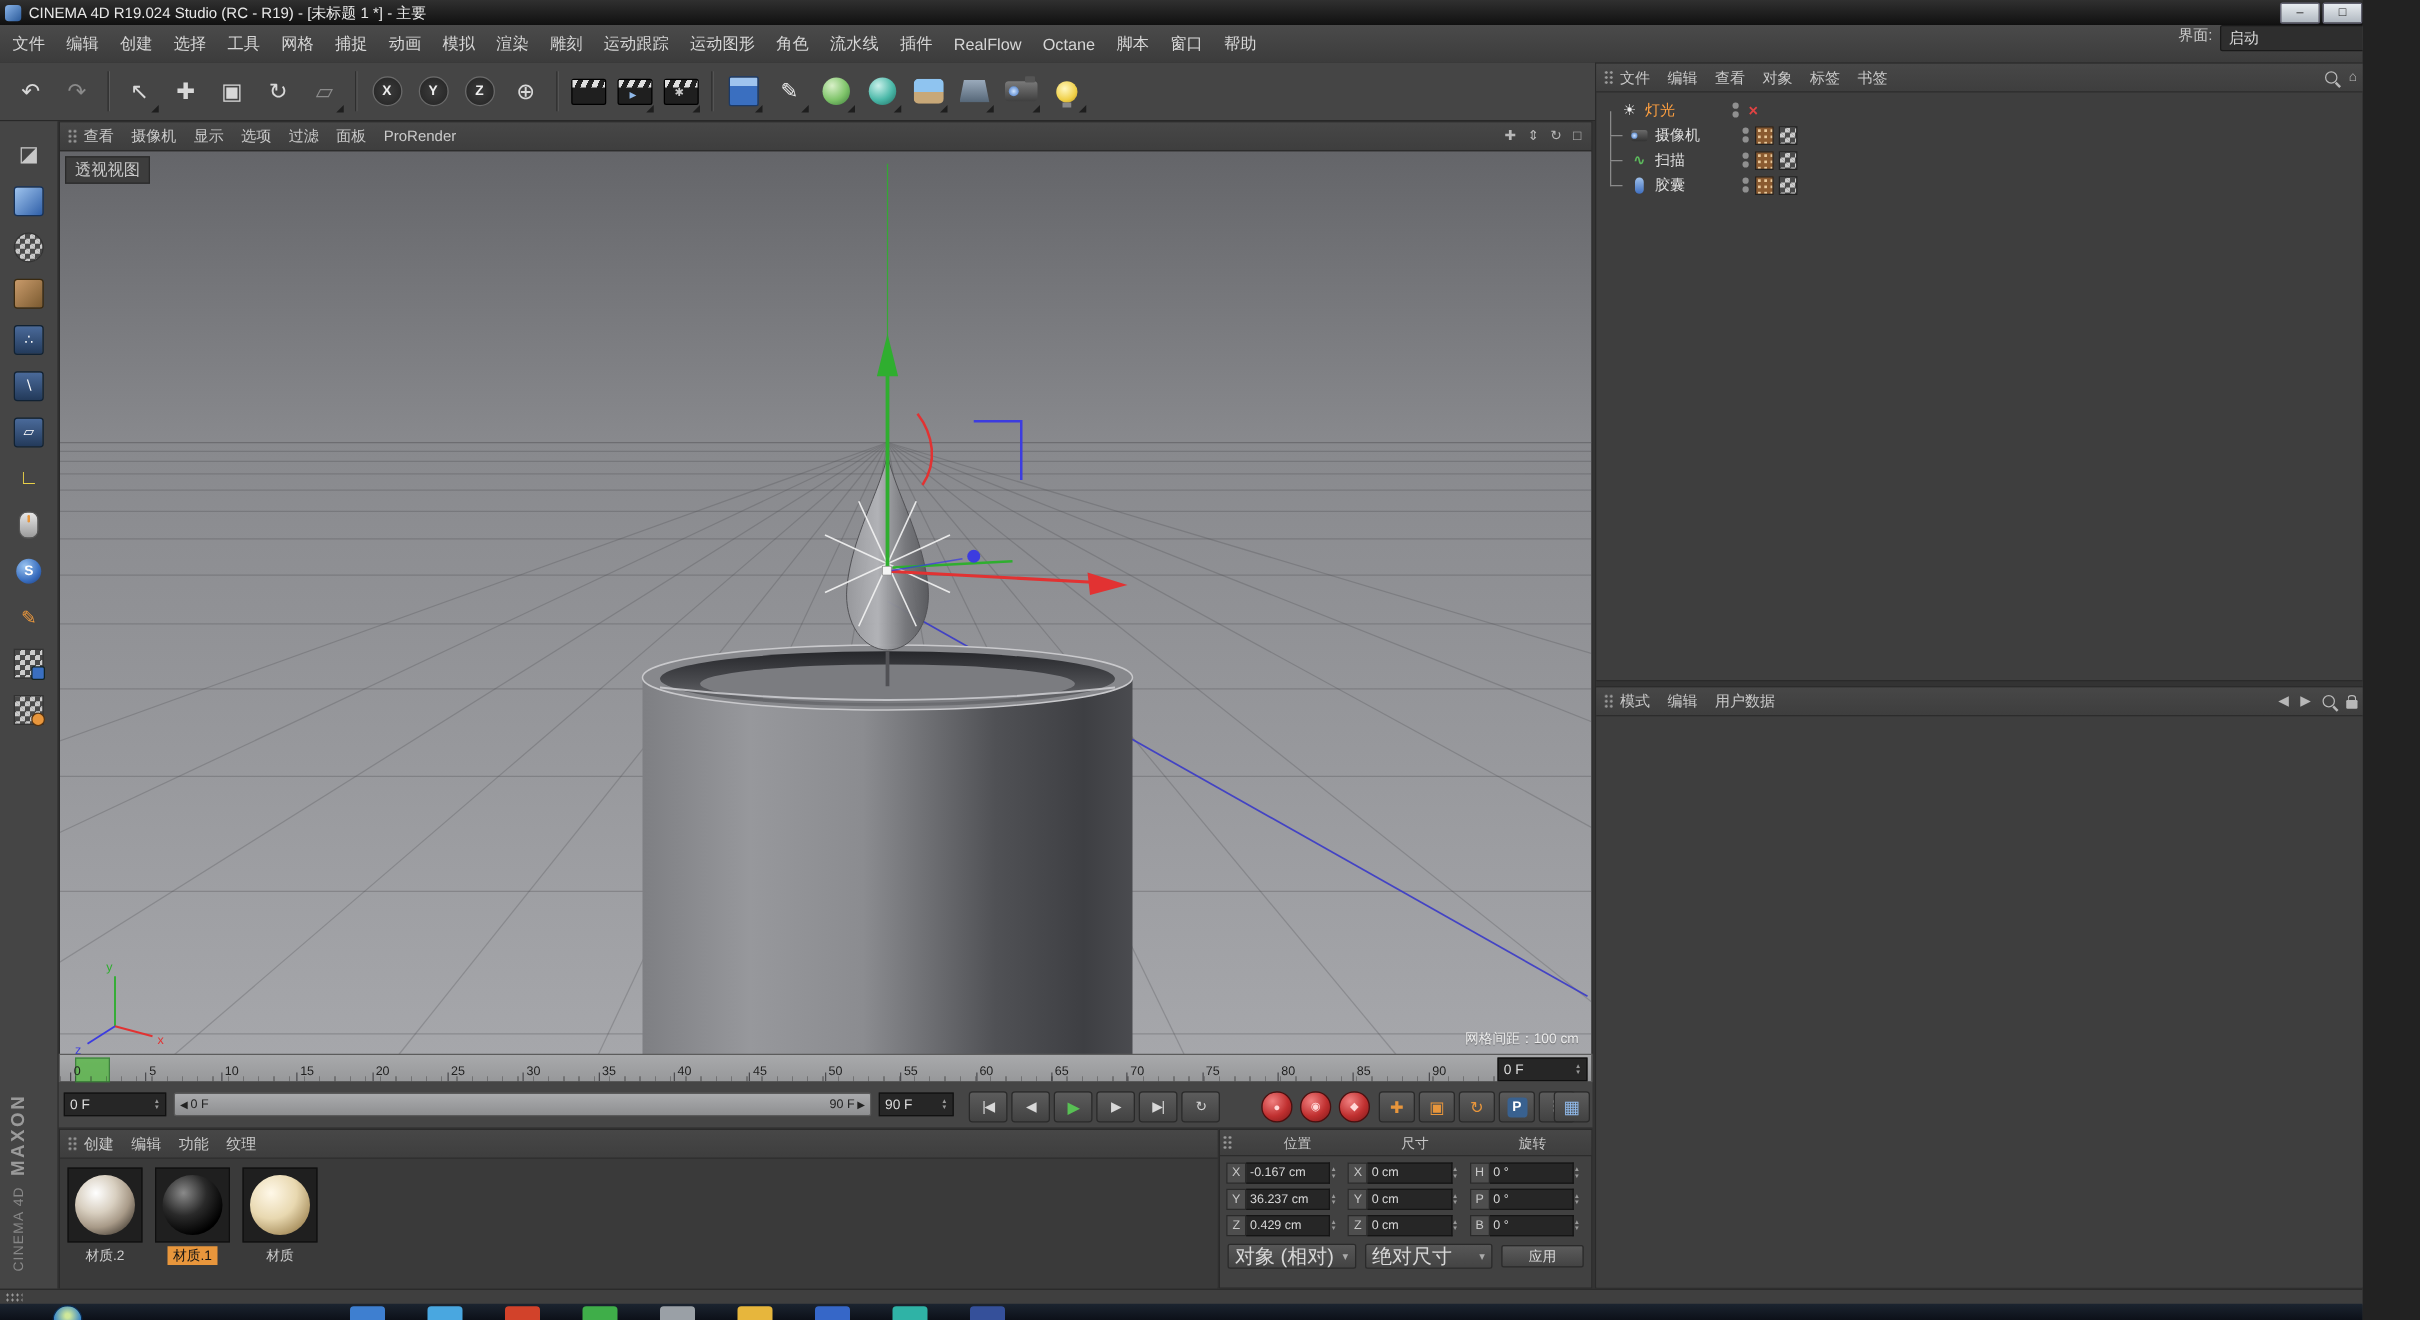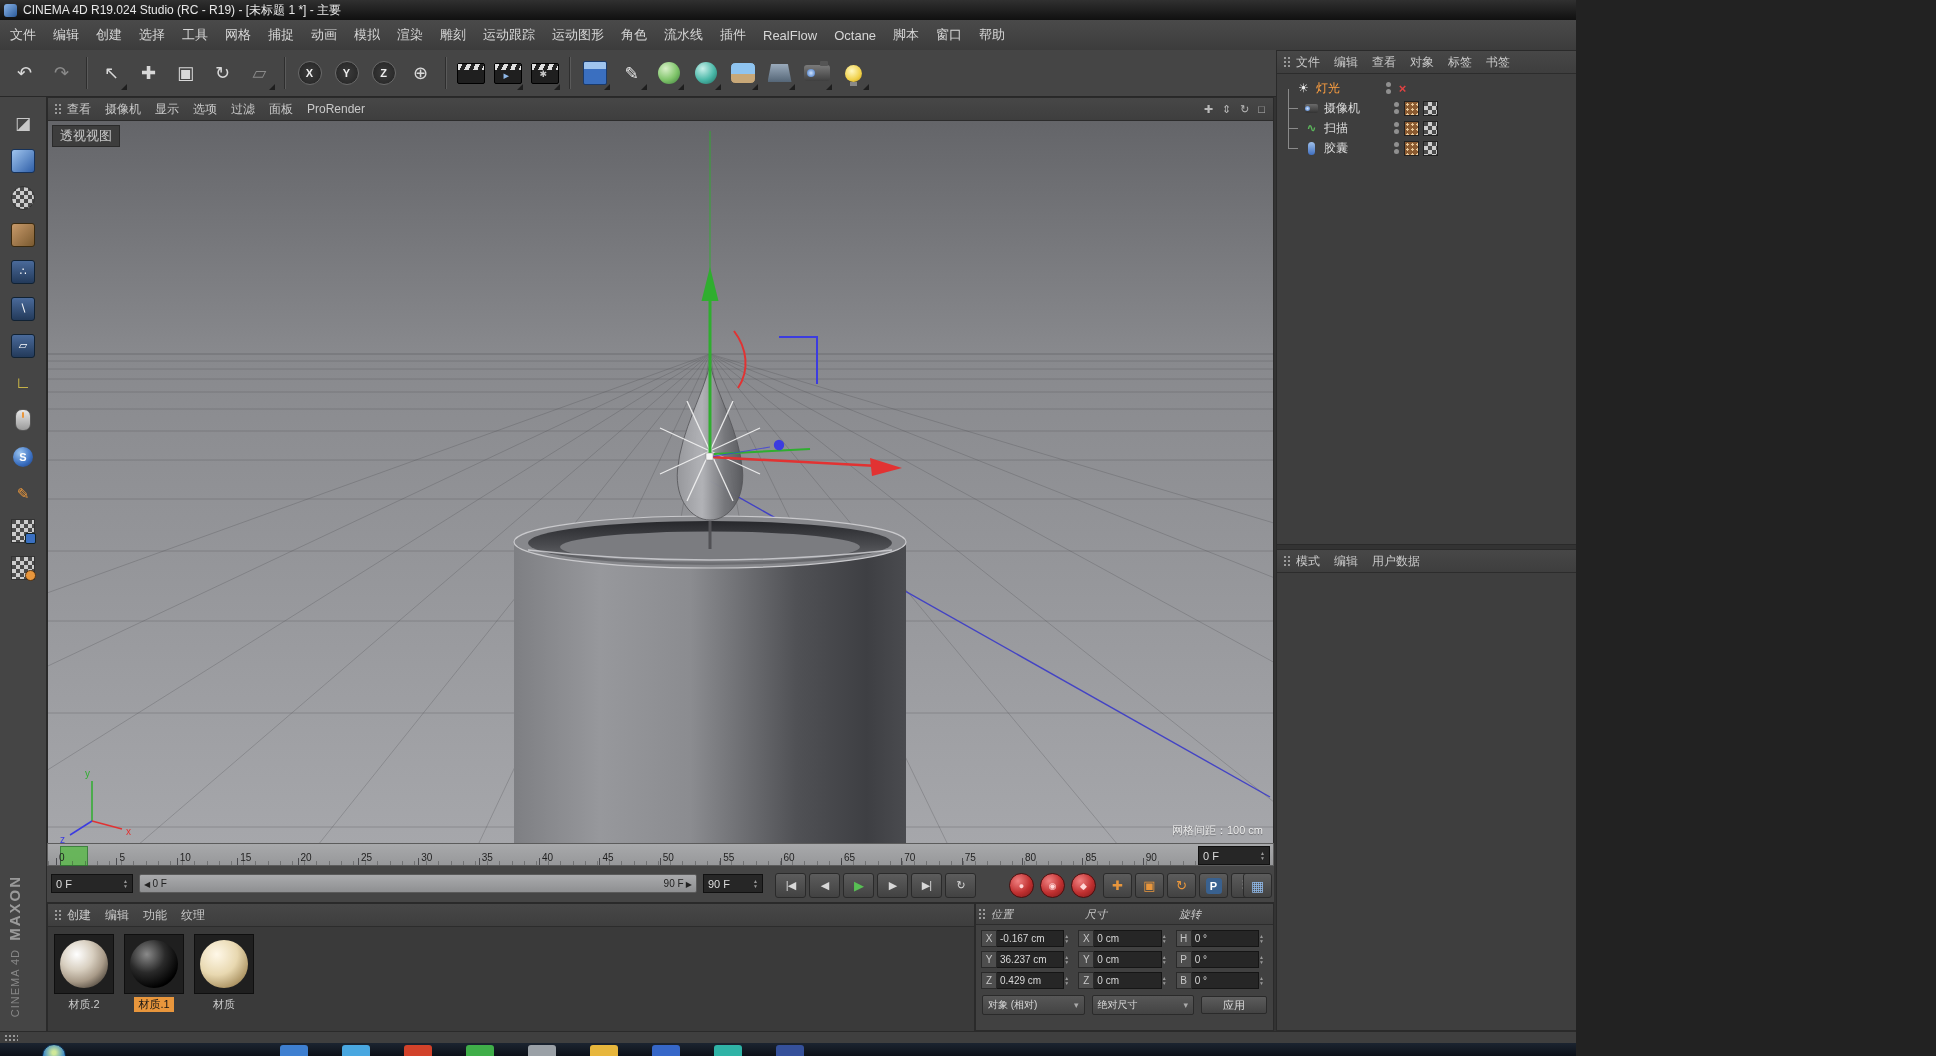--- a/index.html
+++ b/index.html
@@ -1,17 +1,17 @@
 <!DOCTYPE html>
 <html><head>
 <meta charset="utf-8">
 <style>
   html,body{margin:0;padding:0;overflow:hidden;background:#222;}
   body{font-family:"Liberation Sans","DejaVu Sans",sans-serif;}
-  #win{position:relative;width:1576px;height:1056px;background:#333;overflow:hidden;}
+  #win{position:relative;width:1890px;height:1056px;background:#333;overflow:hidden;}
   
   .titlebar{position:absolute;left:0;top:0;width:1936px;height:20px;background:linear-gradient(#303030,#101010);display:flex;align-items:center;border-bottom:1px solid #000;}
   .app-ic{width:13px;height:13px;margin-left:4px;border-radius:3px;background:linear-gradient(135deg,#8ab4e8,#2a5a9a);}
   .title{font-size:12px;color:#e8e8e8;margin-left:6px;white-space:nowrap;}
   .winbtns{position:absolute;right:4px;top:2px;display:flex;gap:2px;}
   .wb{width:30px;height:15px;background:linear-gradient(#e8ecf0,#b0b8c0);border:1px solid #667;border-radius:2px;font-size:10px;color:#222;display:flex;align-items:center;justify-content:center;line-height:1;}
   .wb.close{background:linear-gradient(#f0a098,#c0392b);color:#fff;width:38px;}
   
   .menubar{position:absolute;left:0;top:20px;width:1936px;height:30px;background:linear-gradient(#4a4a4a,#3c3c3c);border-bottom:1px solid #2a2a2a;display:flex;align-items:center;}
   .menus{display:flex;align-items:center;padding-left:10px;}
@@ -117,31 +117,31 @@
   .mat-thumb{width:58px;height:58px;background:#1f1f1f;border:1px solid #0f0f0f;display:flex;align-items:center;justify-content:center;}
   .mat-ball{width:48px;height:48px;border-radius:50%;}
   .ball-marble{background:radial-gradient(circle at 35% 30%,#ffffff,#d8cfc0 35%,#a89a88 60%,#4a4238 85%,#2a2620);}
   .ball-black{background:radial-gradient(circle at 35% 30%,#8a8a8a,#2a2a2a 40%,#000 75%);}
   .ball-beige{background:radial-gradient(circle at 35% 30%,#fff8e8,#e8d8b0 45%,#b09868 75%,#5a4a30);}
   .mat-name{font-size:11px;color:#ccc;padding:0 4px;margin-top:3px;}
   .mat.selected .mat-name{background:#e8963c;color:#141414;}
   
   .coord-panel{position:absolute;left:975px;top:903px;width:299px;height:128px;background:#414141;border:1px solid #2a2a2a;box-sizing:border-box;}
   .coord-heads{display:flex;height:20px;align-items:center;background:linear-gradient(#474747,#3e3e3e);border-bottom:1px solid #2c2c2c;font-size:11px;color:#c8c8c8;}
-  .coord-heads span.ch{flex:1;font-style:italic;}
+  .coord-heads span.ch{flex:1;text-align:center;}
   .coord-grid{display:flex;gap:5px;padding:5px 5px 2px 5px;}
   .coord-col{flex:1;display:flex;flex-direction:column;gap:4px;}
   .cfield{display:flex;align-items:center;height:17px;}
   .clabel{width:14px;height:15px;background:#4e4e4e;border:1px solid #2a2a2a;color:#c8c8c8;font-size:10px;display:flex;align-items:center;justify-content:center;flex:none;}
   .cval{flex:1;height:15px;background:#262626;border:1px solid #151515;border-left:none;color:#d8d8d8;font-size:10px;display:flex;align-items:center;padding-left:3px;white-space:nowrap;overflow:hidden;}
   .cspin{width:9px;display:inline-flex;flex-direction:column;justify-content:center;color:#999;flex:none;}
   .cspin::before{content:"▲";font-size:5px;line-height:5px;}
   .cspin::after{content:"▼";font-size:5px;line-height:5px;}
   .coord-foot{display:flex;gap:7px;padding:4px 6px;align-items:center;}
-  .dd{flex:1.2;height:18px;background:linear-gradient(#575757,#434343);border:1px solid #2a2a2a;border-radius:2px;font-size:10px;color:#d8d8d8;display:flex;align-items:center;justify-content:space-between;padding:0 5px;white-space:nowrap;}
+  .dd{flex:1.2;height:18px;background:linear-gradient(#575757,#434343);border:1px solid #2a2a2a;border-radius:2px;font-size:16px;color:#d8d8d8;display:flex;align-items:center;justify-content:space-between;padding:0 5px;white-space:nowrap;}
   .dd::after{content:"▾";color:#aaa;font-size:9px;}
   .apply{width:66px;height:18px;background:linear-gradient(#5c5c5c,#434343);border:1px solid #2a2a2a;border-radius:2px;color:#ddd;font-size:11px;display:flex;align-items:center;justify-content:center;font-family:inherit;}
   
   .right-dock{position:absolute;left:1276px;top:50px;width:634px;height:981px;background:#3e3e3e;border:1px solid #2a2a2a;box-sizing:border-box;display:flex;flex-direction:column;}
   .om-body{height:466px;position:relative;padding-top:4px;}
   .om-row{height:20px;display:flex;align-items:center;padding-left:18px;position:relative;gap:4px;}
   .om-row.child{padding-left:26px;}
   .om-row.child::before{content:"";position:absolute;left:11px;top:-9px;width:9px;height:19px;border-left:1px solid #8a8a8a;border-bottom:1px solid #8a8a8a;}
   .om-icon{width:17px;height:15px;display:inline-flex;align-items:center;justify-content:center;font-size:12px;flex:none;}
   .ic-light{color:#ececec;}

